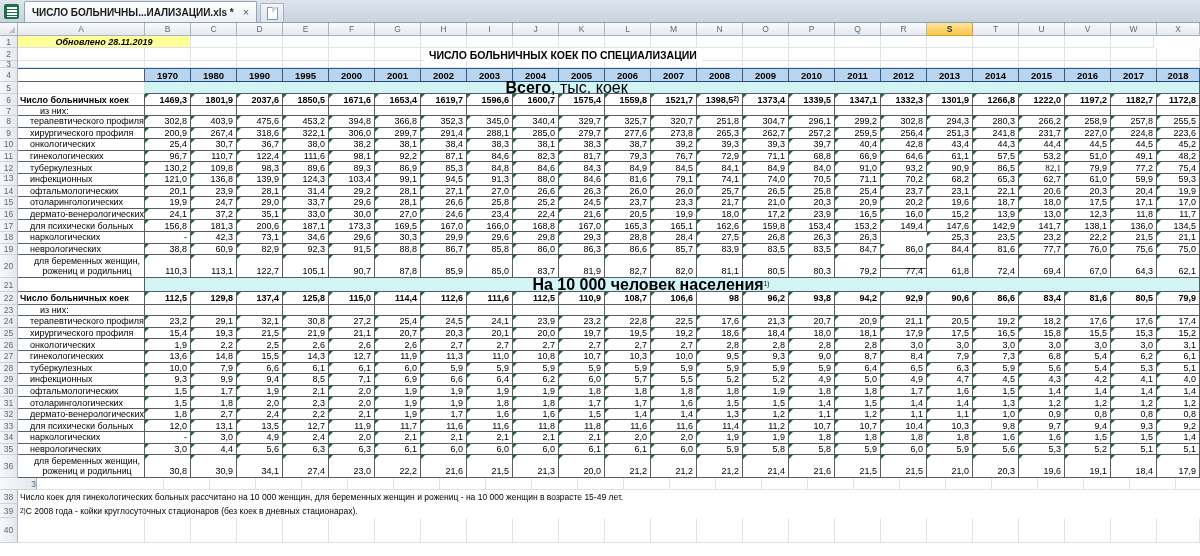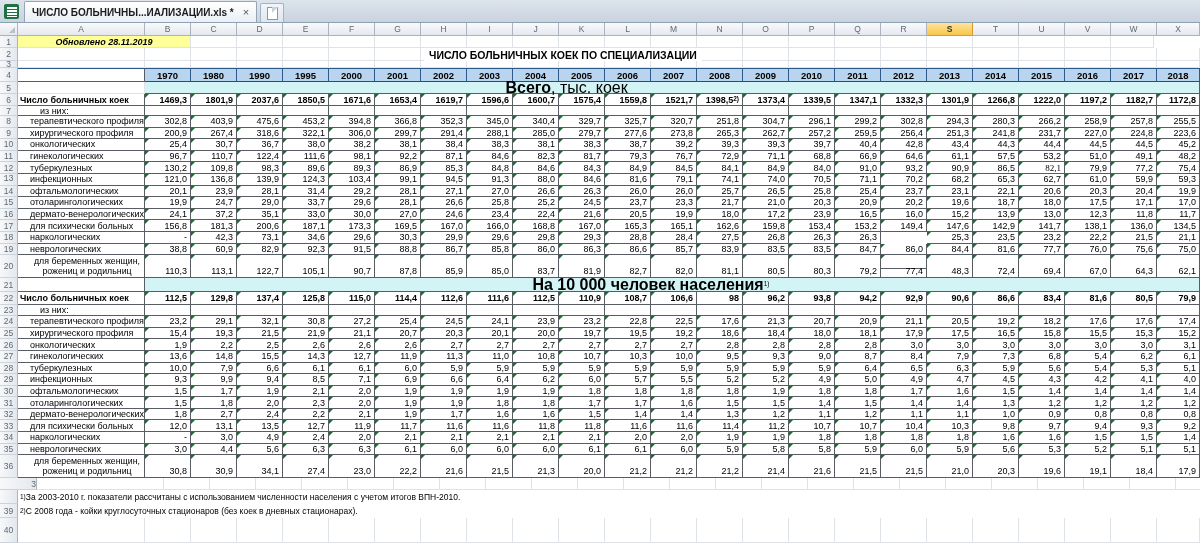--- a/index.html
+++ b/index.html
@@ -610,21 +610,21 @@
         <div class="c cv dk vbot tri" style="flex: 0 0 46px;">85,0</div>
         <div class="c cv dk vbot tri" style="flex: 0 0 46px;">83,7</div>
         <div class="c cv dk vbot tri" style="flex: 0 0 46px;">81,9</div>
         <div class="c cv dk vbot tri" style="flex: 0 0 46px;">82,7</div>
         <div class="c cv dk vbot tri" style="flex: 0 0 46px;">82,0</div>
         <div class="c cv dk vbot tri" style="flex: 0 0 46px;">81,1</div>
         <div class="c cv dk vbot tri" style="flex: 0 0 46px;">80,5</div>
         <div class="c cv dk vbot tri" style="flex: 0 0 46px;">80,3</div>
         <div class="c cv dk vbot tri" style="flex: 0 0 46px;">79,2</div>
         <div class="c cv dk vbot tri" style="flex: 0 0 46px;">77,4</div>
-        <div class="c cv dk vbot tri" style="flex: 0 0 46px;">48,3</div>
+        <div class="c cv dk vbot tri" style="flex: 0 0 46px;">61,8</div>
         <div class="c cv dk vbot tri" style="flex: 0 0 46px;">72,4</div>
         <div class="c cv dk vbot tri" style="flex: 0 0 46px;">69,4</div>
         <div class="c cv dk vbot tri" style="flex: 0 0 46px;">67,0</div>
         <div class="c cv dk vbot tri" style="flex: 0 0 46px;">64,3</div>
         <div class="c cv dk vbot tri" style="flex: 0 0 43px;">62,1</div>
       </div>
       <div class="row" style="height: 14px;">
         <div class="g" style="height: 14px;">21</div>
         <div class="c ca dk"></div>
         <div class="band fauto">
@@ -1063,22 +1063,22 @@
         <div class="c" style="flex: 0 0 46px;"></div>
         <div class="c" style="flex: 0 0 46px;"></div>
         <div class="c" style="flex: 0 0 46px;"></div>
         <div class="c" style="flex: 0 0 46px;"></div>
         <div class="c" style="flex: 0 0 46px;"></div>
         <div class="c" style="flex: 0 0 46px;"></div>
         <div class="c" style="flex: 0 0 46px;"></div>
         <div class="c" style="flex: 0 0 43px;"></div>
       </div>
       <div class="row" style="height: 14px;">
-        <div class="g" style="height: 14px;"></div>
-        <div class="c fntext fauto"><sup>1) </sup> За 2003-2010 г. показатели рассчитаны с использованием численности населения с учетом итогов ВПН-2010.</div>
+        <div class="g" style="height: 14px;">38</div>
+        <div class="c fntext fauto">Число коек для гинекологических больных рассчитано на 10 000 женщин, для беременных женщин и рожениц - на 10 000 женщин в возрасте 15-49 лет.</div>
       </div>
       <div class="row" style="height: 14px;">
         <div class="g" style="height: 14px;">39</div>
         <div class="c fntext fauto"><sup>2) </sup> С 2008 года - койки круглосуточных стационаров (без коек в дневных стационарах).</div>
       </div>
       <div class="row" style="height: 25px;">
         <div class="g" style="height: 25px;">40</div>
         <div class="c ca"></div>
         <div class="c" style="flex: 0 0 46px;"></div>
         <div class="c" style="flex: 0 0 46px;"></div>

